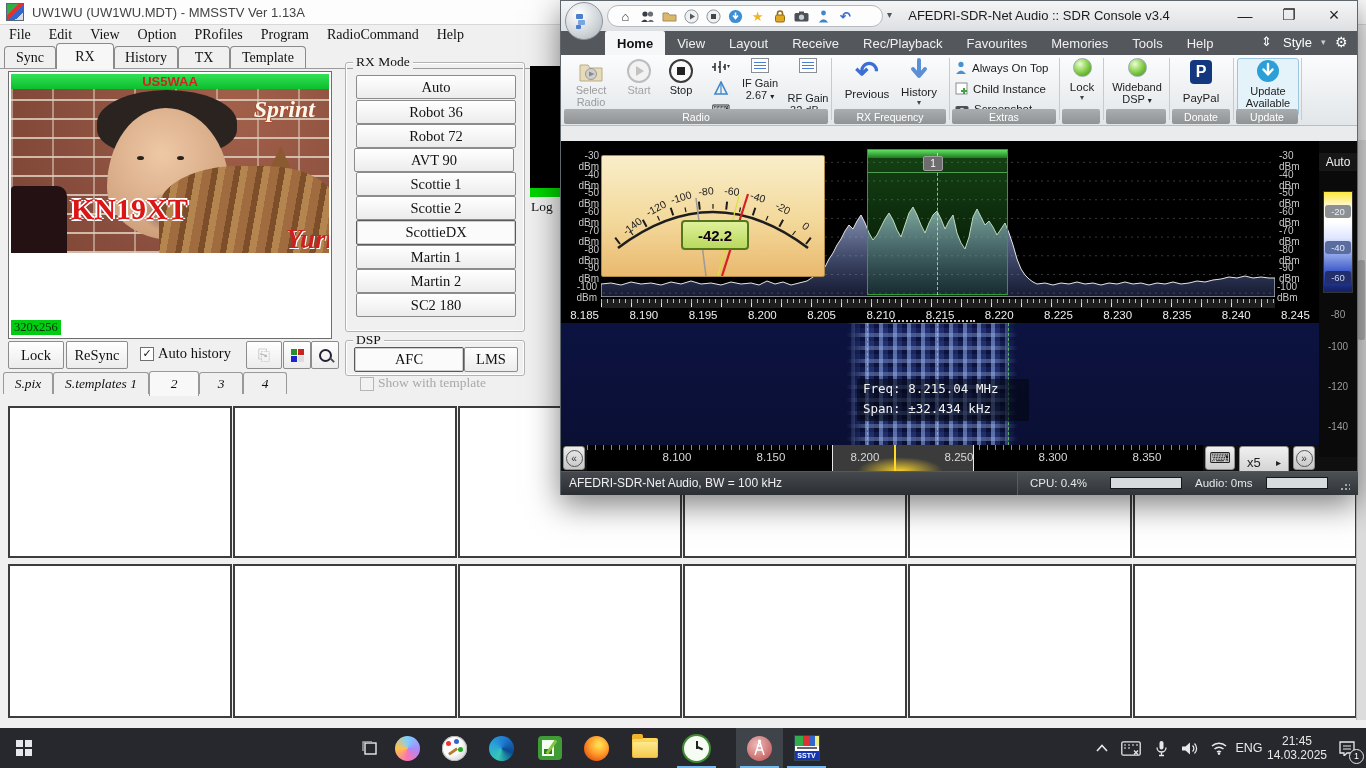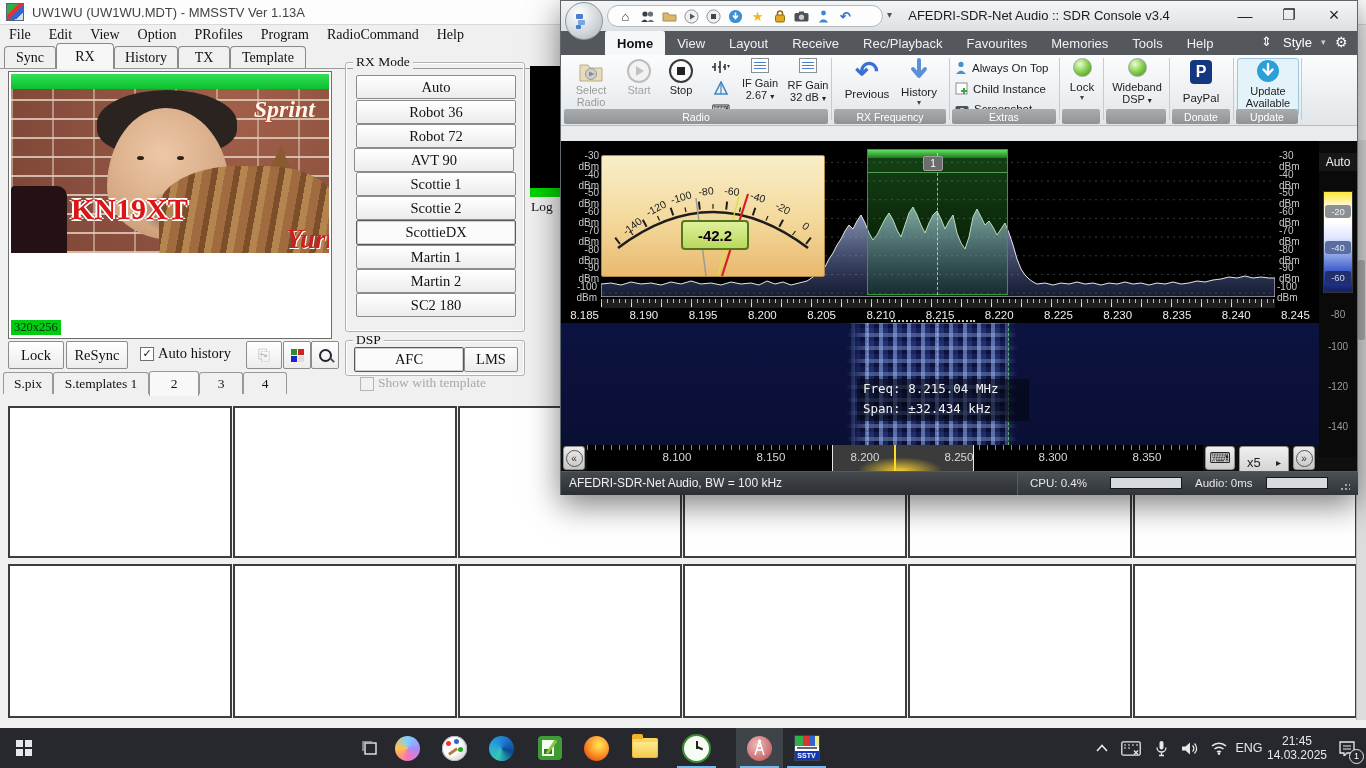--- a/index.html
+++ b/index.html
@@ -16,21 +16,21 @@
   .mtab{position:absolute;top:46px;height:22px;border:1px solid #8a8a8a;border-bottom:none;border-radius:4px 4px 0 0;background:#f0f0f0;display:flex;align-items:center;justify-content:center;font-size:14px;color:#111;}
   .mtab.active{top:43px;height:25px;background:#f7f7f7;z-index:2;}
   .m-tabline{position:absolute;left:0;top:68px;width:556px;height:1px;background:#9a9a9a;}
   .groupbox{position:absolute;border:1px solid #b2b2b2;box-shadow:inset 0 0 0 1px #fff;border-radius:3px;}
   .gb-label{position:absolute;top:-9px;left:7px;background:#f0f0f0;padding:0 3px;font-size:13.5px;color:#111;}
   .mbtn{position:absolute;background:linear-gradient(#ffffff,#ececec);border:1px solid #8c8c8c;border-radius:2px;display:flex;align-items:center;justify-content:center;font-size:14.5px;color:#111;font-family:"Liberation Serif",serif;}
   .mbtn.sel{background:#fbfbfb;border:1px solid #5a5a5a;box-shadow:inset 0 0 0 1px #cfcfcf;}
   .chk{position:absolute;width:12px;height:12px;background:#fff;border:1px solid #707070;font-size:11px;line-height:11px;text-align:center;color:#111;}
   .chk.dis{border-color:#b5b5b5;background:#f2f2f2;}
   .tplbox{position:absolute;width:220px;background:#fff;border:2px solid #3d3d3d;}
-  .mtab2{position:absolute;top:372px;height:21px;border:1px solid #999;border-bottom:none;border-radius:3px 3px 0 0;background:#f0f0f0;display:flex;align-items:center;justify-content:center;font-size:13.5px;color:#111;}
+  .mtab2{position:absolute;top:372px;height:21px;border:1px solid #999;border-bottom:none;border-radius:3px 3px 0 0;background:#f0f0f0;display:flex;align-items:center;justify-content:center;font-size:13.5px;color:#111;font-style:italic;}
   .mtab2.active{background:#f8f8f8;height:24px;top:371px;z-index:2;}
 
   
   .pic{position:absolute;left:2px;top:2px;width:318px;height:179px;overflow:hidden;
     background:
       repeating-linear-gradient(0deg, rgba(222,205,188,.85) 0 2px, transparent 2px 19px),
       repeating-linear-gradient(90deg, rgba(222,205,188,.55) 0 2px, transparent 2px 41px),
       radial-gradient(circle at 70% 20%, #a2604a, #8a4f3e 60%, #7c4435);}
   .pic-green{position:absolute;left:0;top:0;right:0;height:15px;background:linear-gradient(#33e055,#0bbf2e);}
   .t-us5{position:absolute;left:0;right:0;top:0;text-align:center;font-size:13px;font-weight:bold;color:#d42222;font-family:"Liberation Sans",sans-serif;}
@@ -156,20 +156,21 @@
     <div class="mtab" style="left:4px;width:50px;">Sync</div>
     <div class="mtab active" style="left:56px;width:56px;">RX</div>
     <div class="mtab" style="left:114px;width:62px;">History</div>
     <div class="mtab" style="left:178px;width:50px;">TX</div>
     <div class="mtab" style="left:230px;width:74px;">Template</div>
     <div class="m-tabline"></div>
 
     <div class="abs" style="left:8px;top:71px;width:322px;height:266px;background:#fff;border:1px solid #6e6e6e;">
       <div class="pic">
         <div class="pic-green"></div>
+        <div class="t-us5">US5WAA</div>
         <div class="hair"></div>
         <div class="face">
           <div class="eye" style="left:30px;top:48px;"></div>
           <div class="eye" style="left:70px;top:48px;"></div>
           <div class="beard"></div>
           <div class="mouth"></div>
         </div>
         <div class="catear"></div>
         <div class="cat"></div>
         <div class="mug"></div>
@@ -392,21 +393,21 @@
           </span>
         <span style="margin-top:4px;">IF Gain</span>
         <span><span>2.67</span> <span style="font-size:8px;">▾</span></span>
       </div>
       <div class="rbtn" style="left:224px;top:3px;width:46px;">
         <span class="listic">
             <i></i>
             <i></i>
             <i></i>
           </span>
-        <span style="margin-top:6px;">RF Gain</span>
+        <span style="margin-top:19px;">RF Gain</span>
         <span><span>32 dB</span> <span style="font-size:8px;">▾</span></span>
       </div>
 
       <div class="rbtn" style="left:280px;top:3px;width:52px;">
         <span style="font-size:28px;line-height:28px;color:#3a6fd8;font-weight:bold;">↶</span>
         <span style="margin-top:2px;font-size:11.5px;">Previous</span>
       </div>
       <div class="rbtn" style="left:334px;top:3px;width:48px;">
         <span><svg width="22" height="26">
               <path d="M11 2 v14 M5 11 l6 7 6 -7" stroke="#5b8fd8" stroke-width="4" fill="none" stroke-linejoin="round" stroke-linecap="round"></path>

